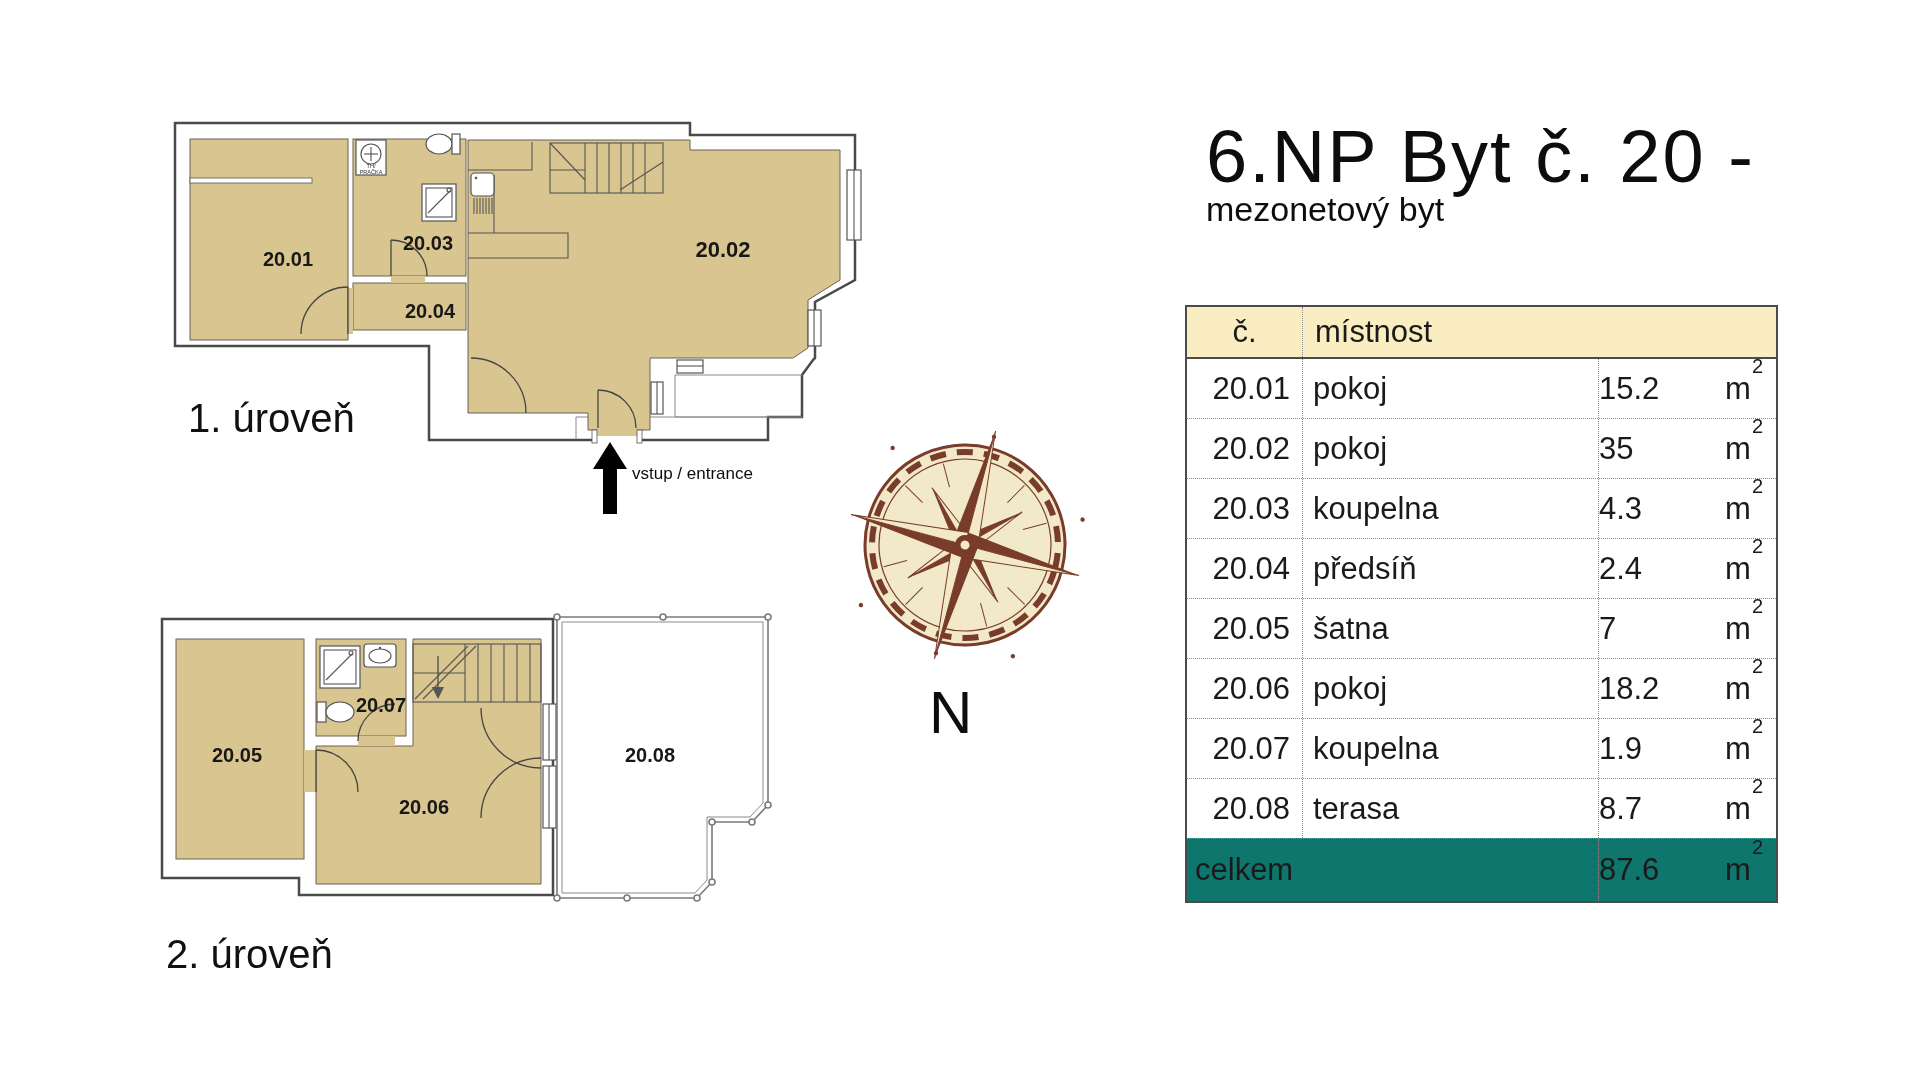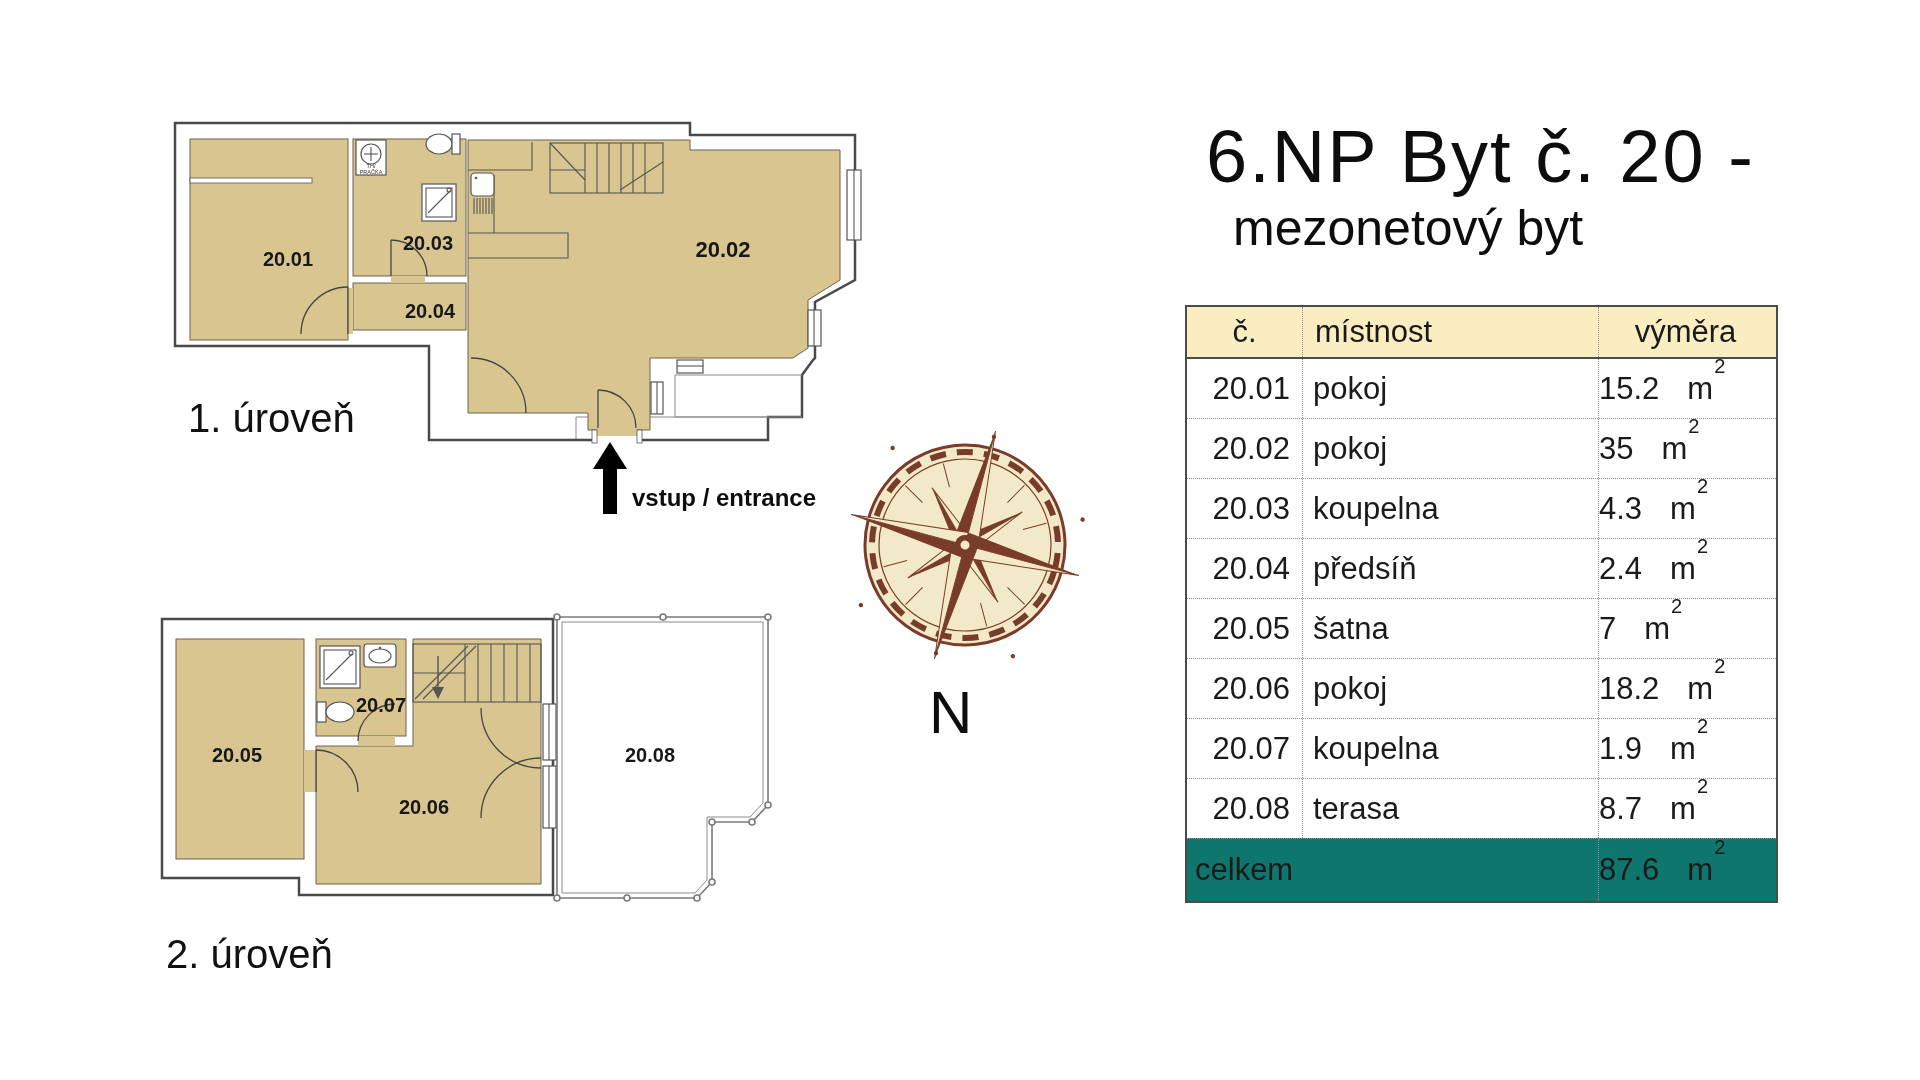--- a/index.html
+++ b/index.html
@@ -5,43 +5,43 @@
   html,body{margin:0;padding:0;}
   body{
     width:1920px;height:1080px;position:relative;overflow:hidden;
     background:#ffffff;
     font-family:"Liberation Sans", sans-serif;
     color:#1a1a1a;
   }
   .abs{position:absolute;}
   
   #title1{left:1206px;top:114px;font-size:74px;letter-spacing:2px;color:#0d0d0d;white-space:nowrap;}
-  #title2{left:1206px;top:199px;font-size:50px;color:#0d0d0d;white-space:nowrap;margin-left:27px;}
+  #title2{left:1206px;top:190px;font-size:34px;color:#0d0d0d;white-space:nowrap;}
   #lvl1{left:188px;top:396px;font-size:40px;color:#111;}
   #lvl2{left:166px;top:932px;font-size:40px;color:#111;}
   #nlab{left:929px;top:678px;font-size:60px;color:#0d0d0d;}
-  #vstup{left:632px;top:484px;font-size:24px;font-weight:bold;color:#0d0d0d;white-space:nowrap;}
+  #vstup{left:632px;top:464px;font-size:17px;font-weight:normal;color:#0d0d0d;white-space:nowrap;}
   
   #areaTable{
     left:1185px;top:305px;width:589px;
     border:2px solid #4b4b4b;background:#fff;
     font-size:31px;
   }
   .trow{display:grid;grid-template-columns:115px 296px 174px;align-items:center;height:59px;}
   .trow.head{height:50px;background:#FAEDC2;border-bottom:2px solid #4b4b4b;}
   .trow.foot{grid-template-columns:411px 174px;height:62px;background:#0f766e;border-top:1px dotted #8c8c8c;}
   .trow.body + .trow.body{border-top:1px dotted #8c8c8c;}
   .cell{height:100%;display:flex;align-items:center;box-sizing:border-box;}
   .vline{border-left:1px dotted #8c8c8c;}
   .hc1{justify-content:center;}
   .hc2{padding-left:12px;}
   .hc3{justify-content:center;}
   .c1{justify-content:flex-end;padding-right:12px;}
   .c2{padding-left:10px;}
-  .c3{justify-content:flex-start;padding-right:10px;}
+  .c3{justify-content:space-between;padding-right:10px;}
   .fl{padding-left:8px;}
   .unit{margin-left:28px;white-space:nowrap;}
   .unit sup{font-size:20px;position:relative;top:-15px;left:1px;}
   
   #plan{left:0;top:0;}
   .tan{fill:#D8C58F;stroke:#6b6250;stroke-width:1;}
   .bridge{fill:#D8C58F;stroke:none;}
   .wallfill{fill:#ffffff;stroke:#4a4a4a;stroke-width:2.5;}
   .thin{fill:none;stroke:#555;stroke-width:1.1;}
   .fix{fill:#ffffff;stroke:#555;stroke-width:1.2;}
@@ -276,21 +276,20 @@
 <div id="title2" class="abs">mezonetový byt</div>
 <div id="lvl1" class="abs">1. úroveň</div>
 <div id="lvl2" class="abs">2. úroveň</div>
 <div id="nlab" class="abs">N</div>
 <div id="vstup" class="abs">vstup / entrance</div>
 
 <div id="areaTable" class="abs">
   <div class="trow head">
     <div class="cell hc1">č.</div>
     <div class="cell hc2 vline">místnost</div>
-    <div class="cell hc3 vline">výměra</div>
   </div>
 
   <div class="trow body">
     <div class="cell c1">20.01</div>
     <div class="cell c2 vline">pokoj</div>
     <div class="cell c3 vline">
         <span>15.2</span>
         <span class="unit"><span>m</span><sup>2</sup></span>
       </div>
   </div>

